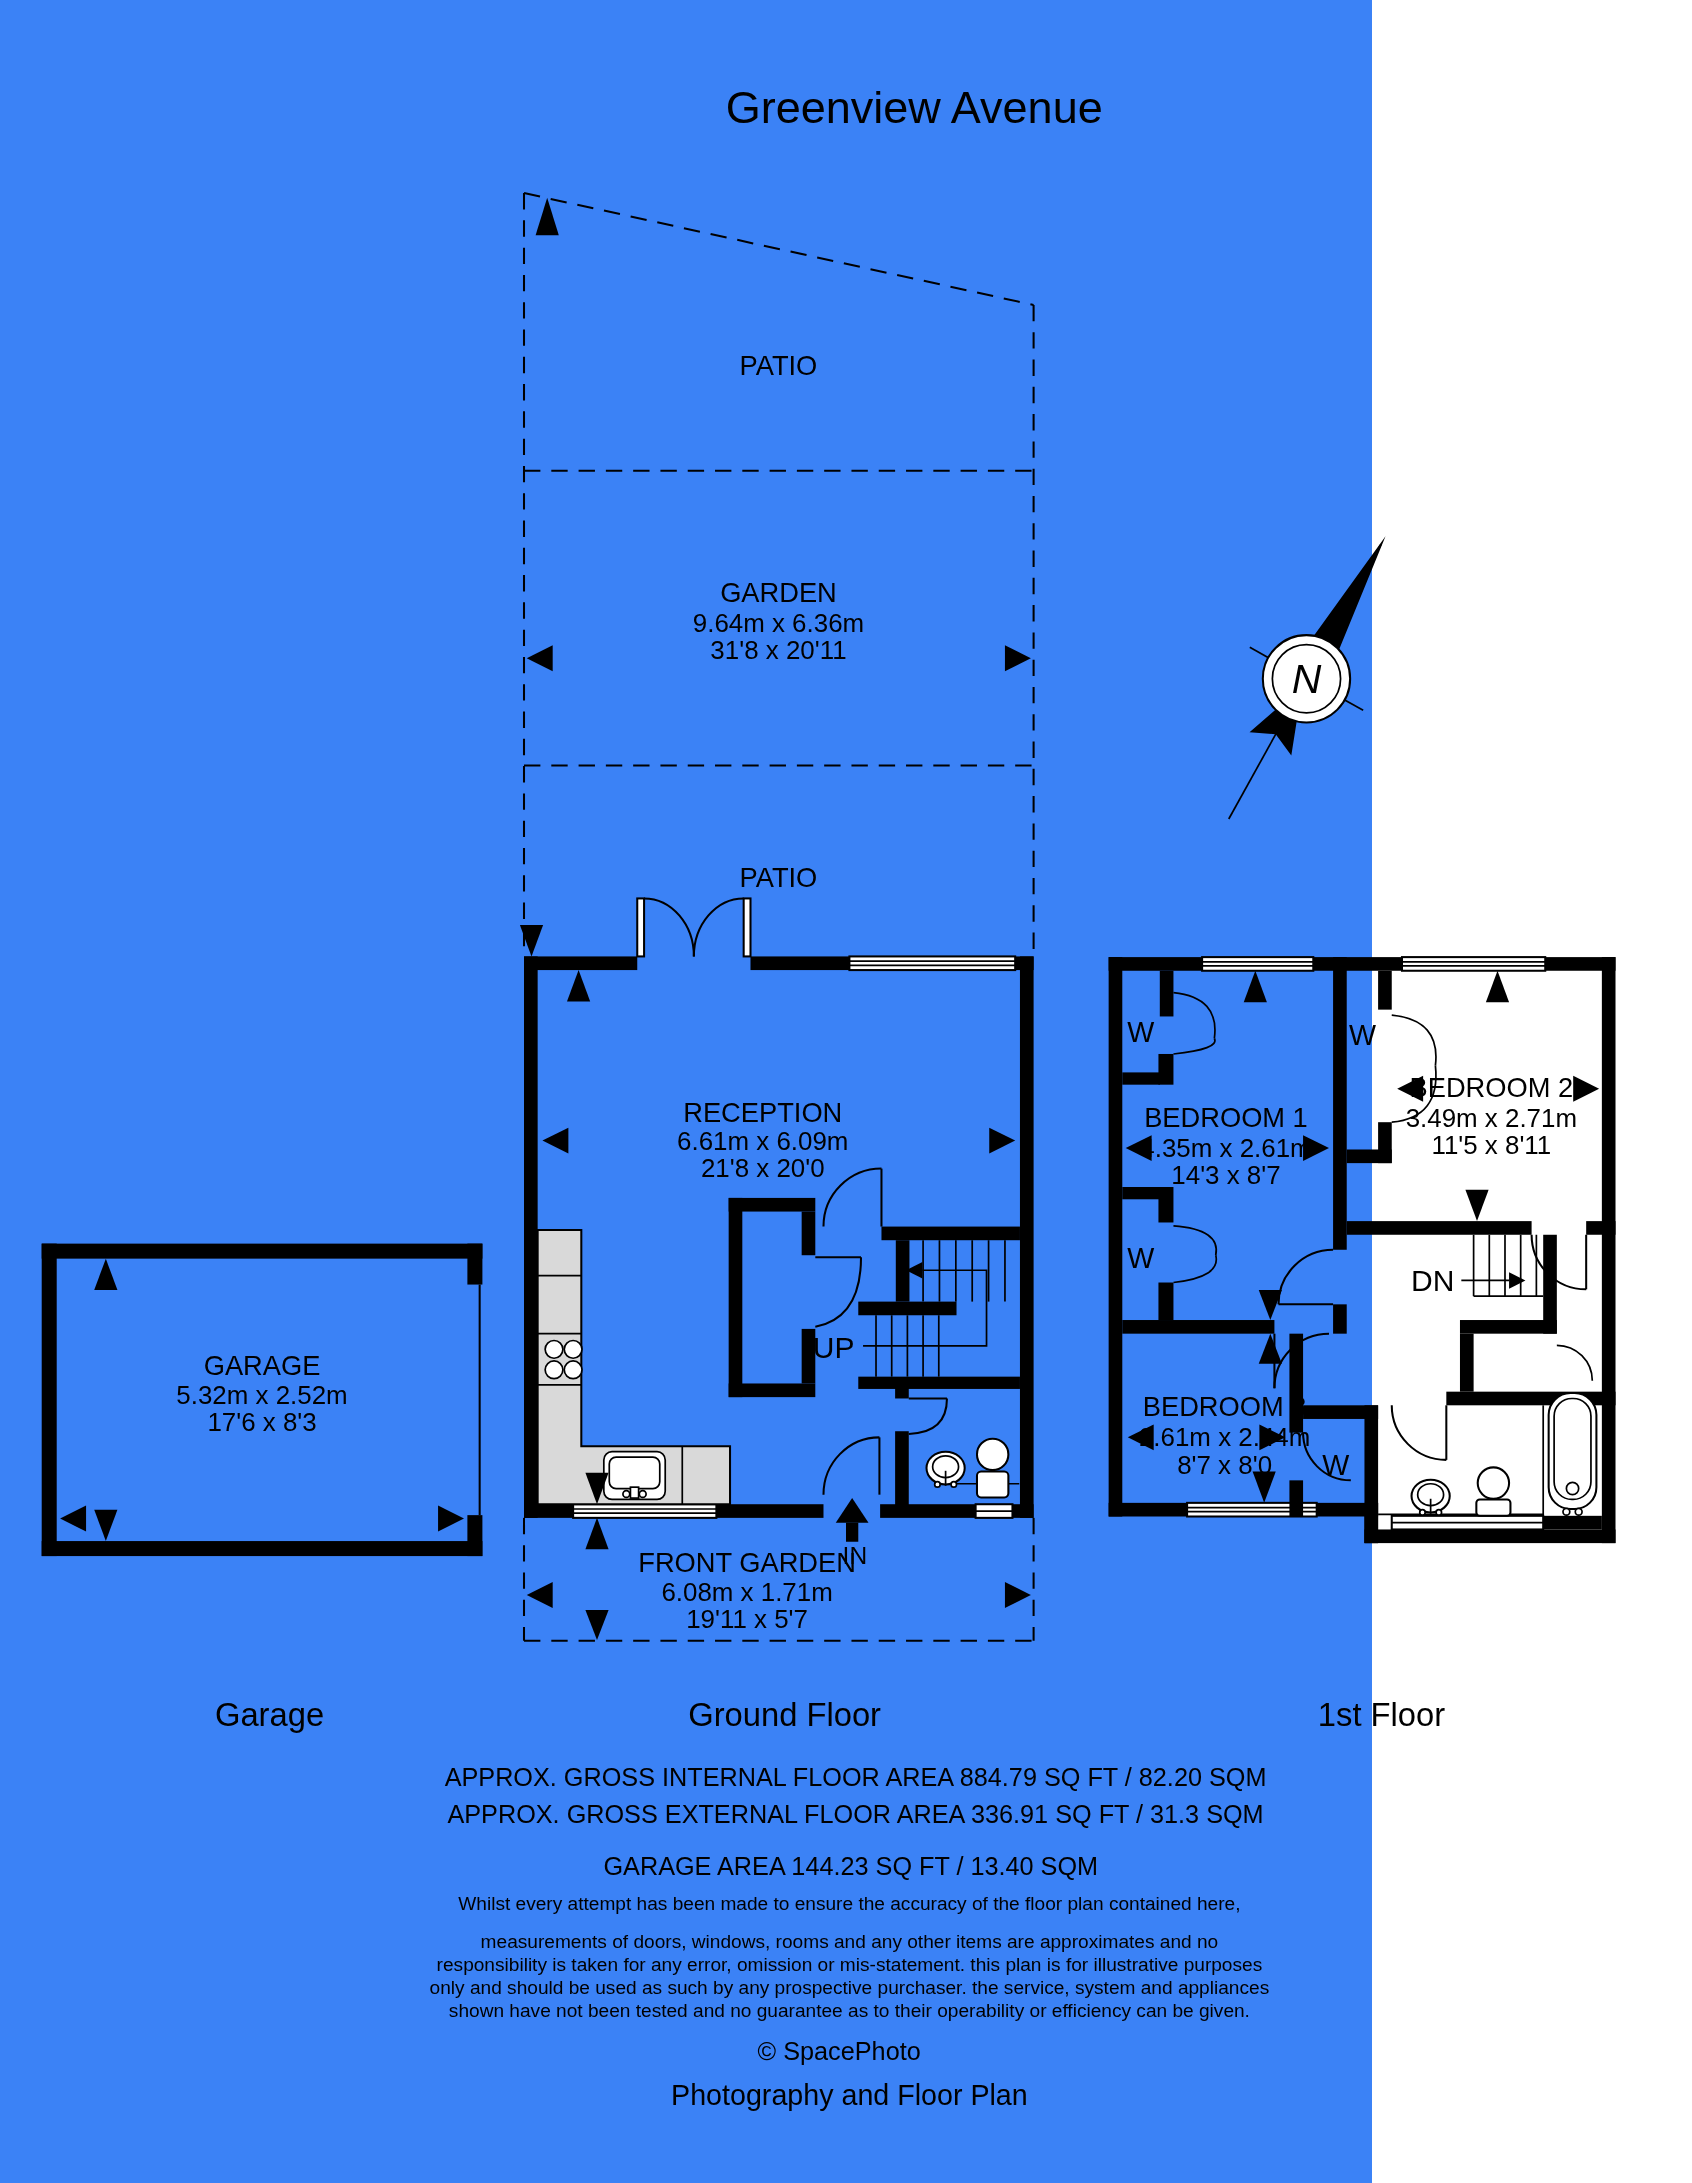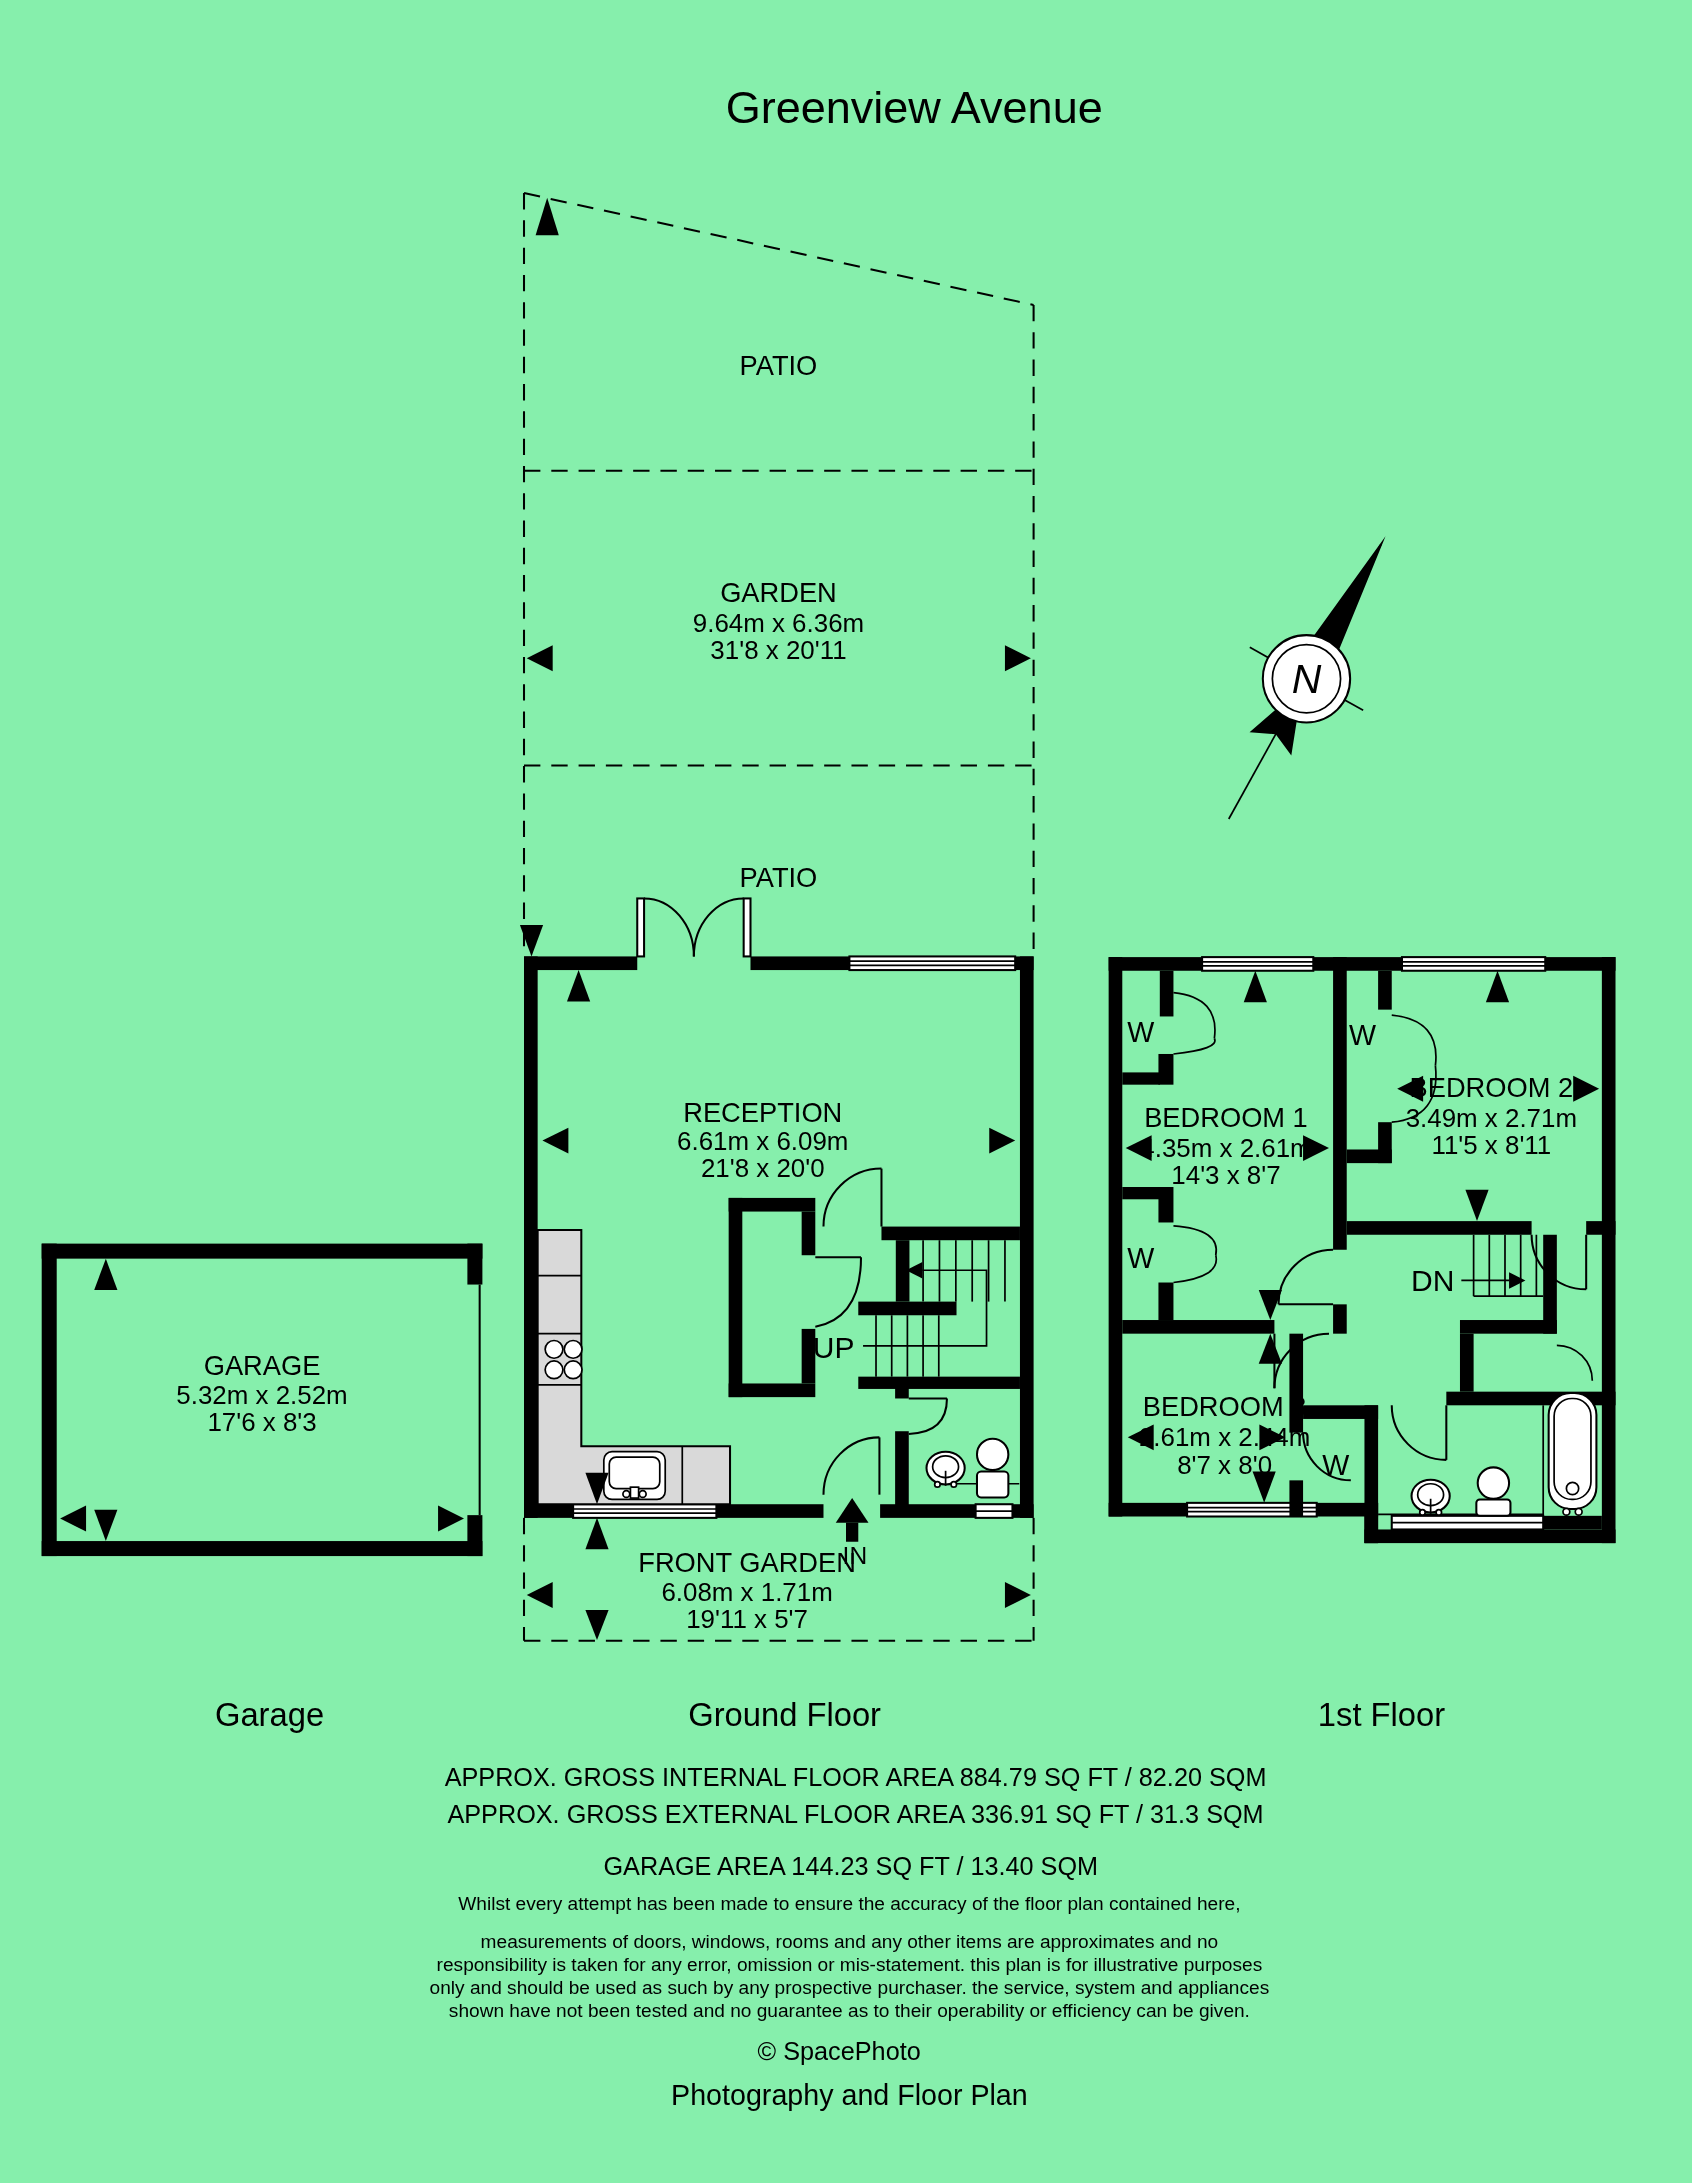--- a/index.html
+++ b/index.html
@@ -1,16 +1,16 @@
 <!DOCTYPE html>
 <html style="font-size:11px"><head>
 <meta charset="utf-8">
 <style>
   html,body{margin:0;padding:0;background:#ffffff;}
-  #plan-page{position:relative;width:1692px;height:2183px;background:#86efac;
+  #plan-page{position:relative;width:1372px;height:2183px;background:#3b82f6;
     font-family:"Liberation Sans", sans-serif;}
   svg{position:absolute;top:0;left:0;}
   text{fill:#000;font-family:"Liberation Sans", sans-serif;}
   .room-label{font-size:40px;}
   .dim-label{font-size:38px;}
   .small-label{font-size:36px;}
   .w-label{font-size:42px;}
   .stair-label{font-size:44px;}
   .floor-label{font-size:48px;}
   .area-label{font-size:37px;}

